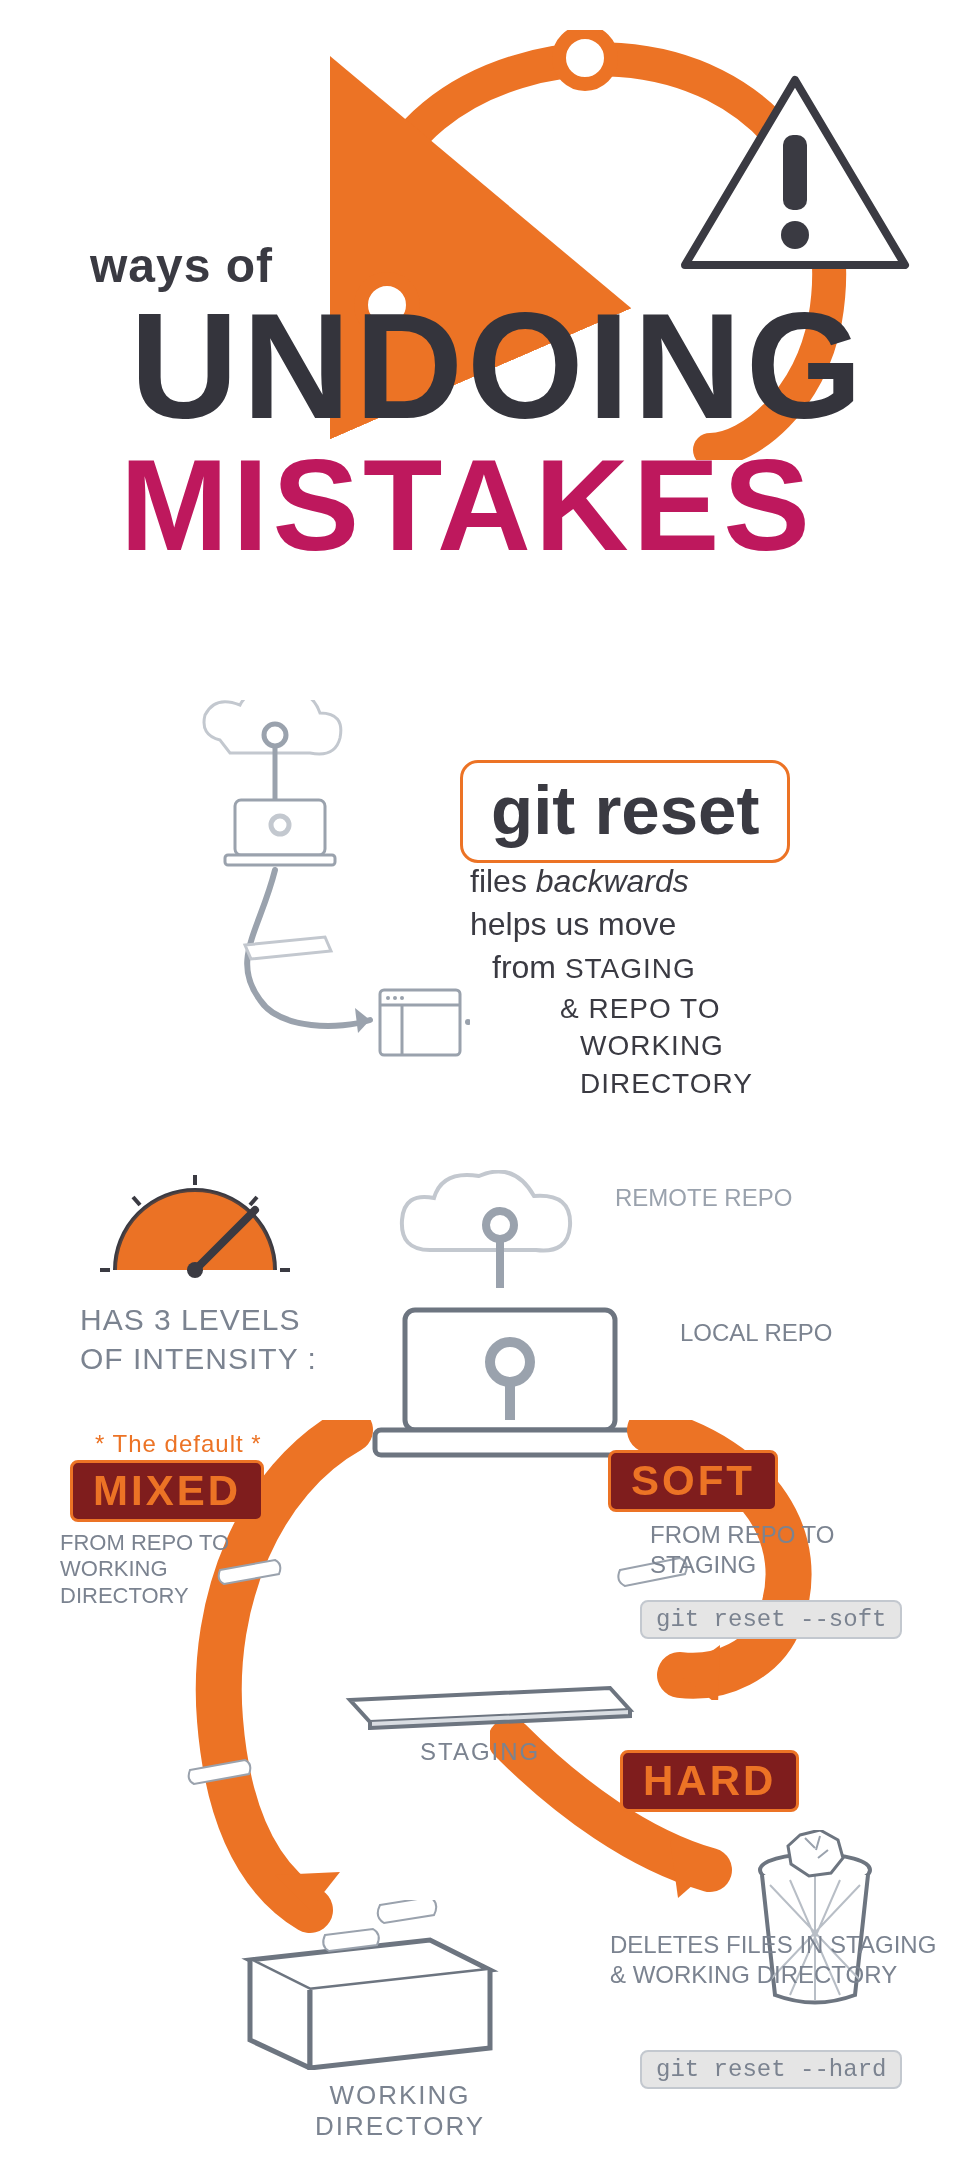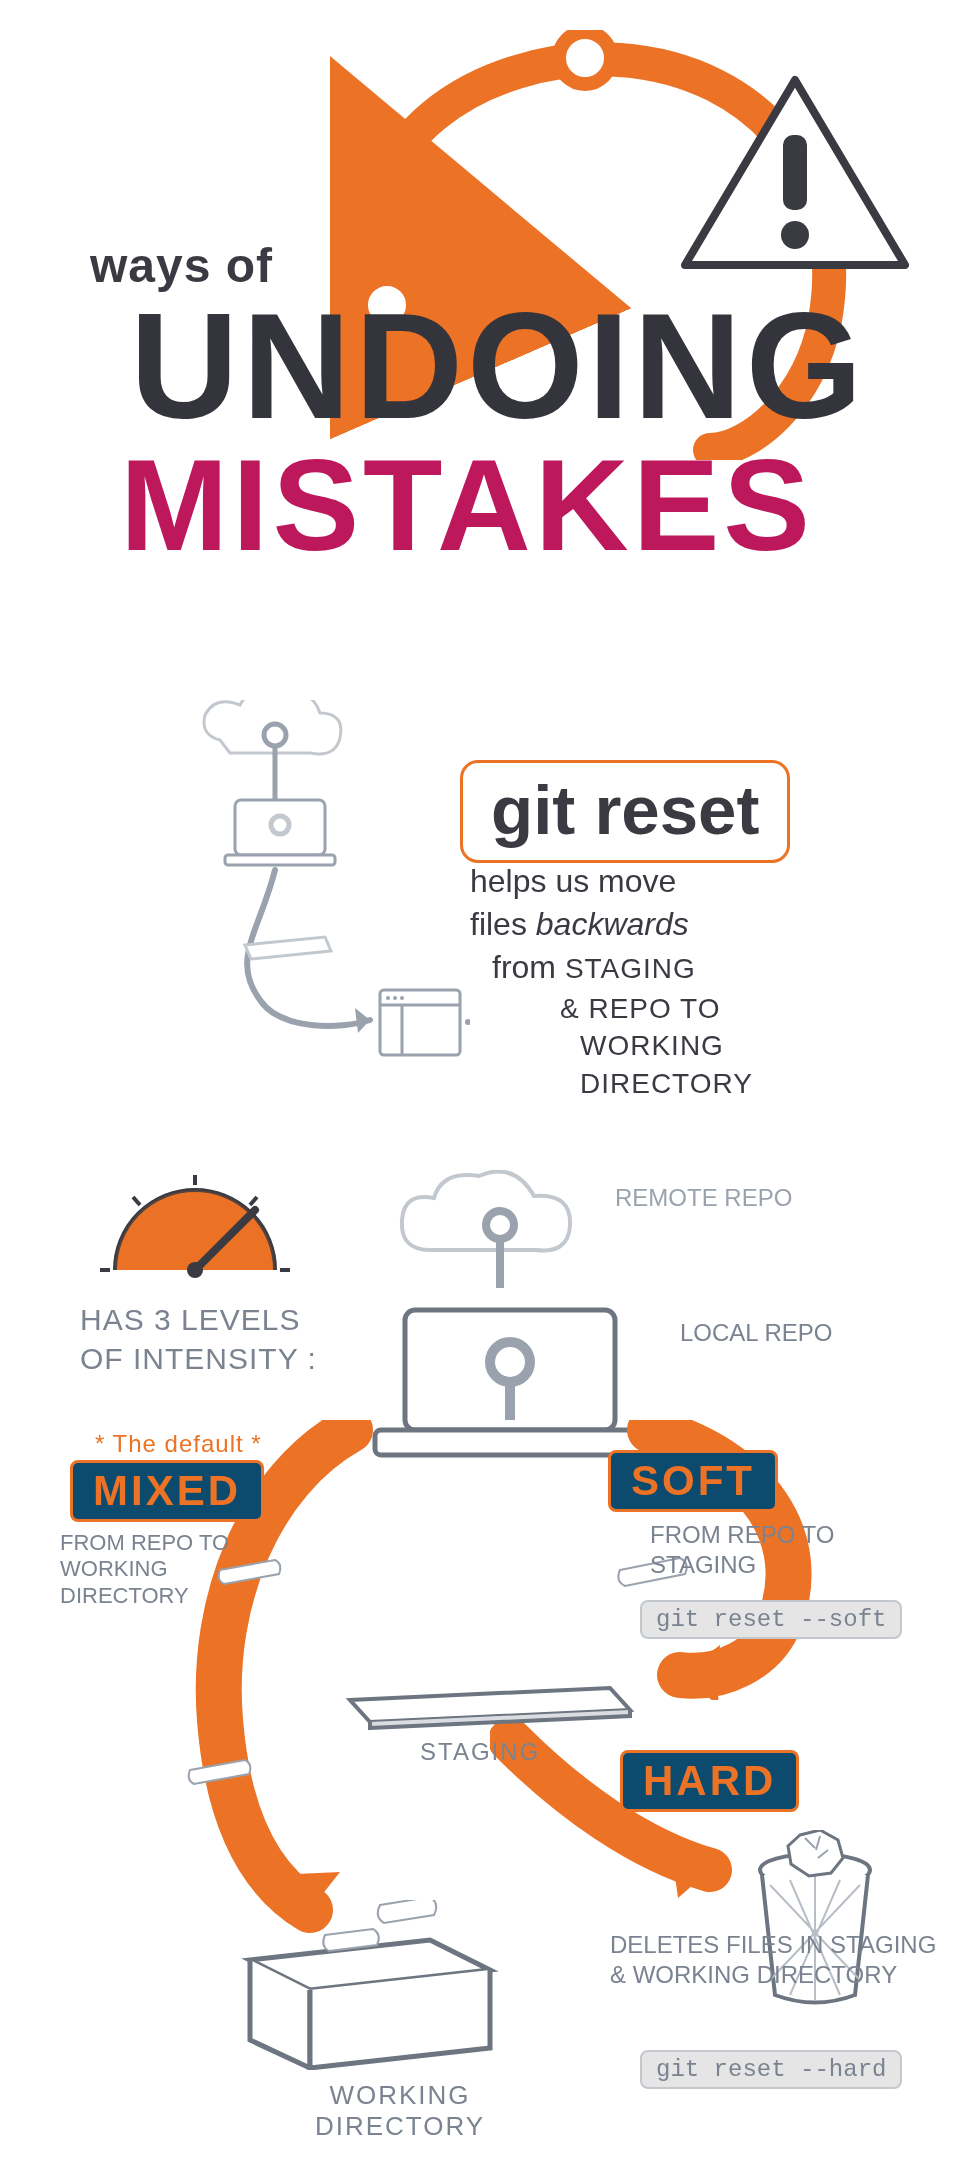--- a/index.html
+++ b/index.html
@@ -75,21 +75,21 @@
   .local-label { left: 680px; top: 1320px; font-size: 24px; color: #7b8390; text-transform: uppercase; line-height:1.1; }
 
   
   .arrow-mixed { left: 180px; top: 1420px; width: 220px; height: 520px; }
   .arrow-soft  { left: 610px; top: 1420px; width: 220px; height: 280px; }
   .arrow-hard  { left: 490px; top: 1720px; width: 260px; height: 180px; }
 
   .tag {
     border: 3px solid #ec7325;
     border-radius: 8px;
-    background: #0c4a6e;
+    background: #7f1d1d;
     color: #ec7325;
     font-size: 42px; font-weight: 900;
     letter-spacing: 3px;
     padding: 4px 20px;
     text-transform: uppercase;
   }
   .tag-mixed { left: 70px; top: 1460px; }
   .default-note { left: 95px; top: 1430px; font-size: 24px; color: #ec7325; letter-spacing:1px; }
   .mixed-desc { left: 60px; top: 1530px; width: 220px; font-size: 22px; color:#7b8390; text-transform: uppercase; line-height:1.2; }
 
@@ -165,24 +165,24 @@
   <line x1="212" y1="305" x2="212" y2="355" stroke="#9aa2ad" stroke-width="3"></line>
   <circle cx="198" cy="298" r="2" fill="#9aa2ad"></circle>
     <circle cx="205" cy="298" r="2" fill="#9aa2ad"></circle>
     <circle cx="212" cy="298" r="2" fill="#9aa2ad"></circle>
   <circle cx="278" cy="322" r="3" fill="#9aa2ad"></circle>
 </svg>
 
 <div class="abs s1-box">git reset</div>
 
 <div class="abs s1-desc">
-  <div><span>helps us move</span></div>
   <div>
     <span>files </span><span class="em">backwards</span>
   </div>
+  <div><span>helps us move</span></div>
   <div style="padding-left:22px;">
     <span>from </span><span class="caps">STAGING</span>
   </div>
   <div class="caps" style="padding-left:90px;">&amp; REPO to</div>
   <div class="caps" style="padding-left:110px;">WORKING</div>
   <div class="caps" style="padding-left:110px;">DIRECTORY</div>
 </div>
 
 <svg class="abs gauge" viewBox="0 0 200 110">
   <path d="M20 100 A80 80 0 0 1 180 100" fill="#ec7325" stroke="#3a3a42" stroke-width="4"></path>

